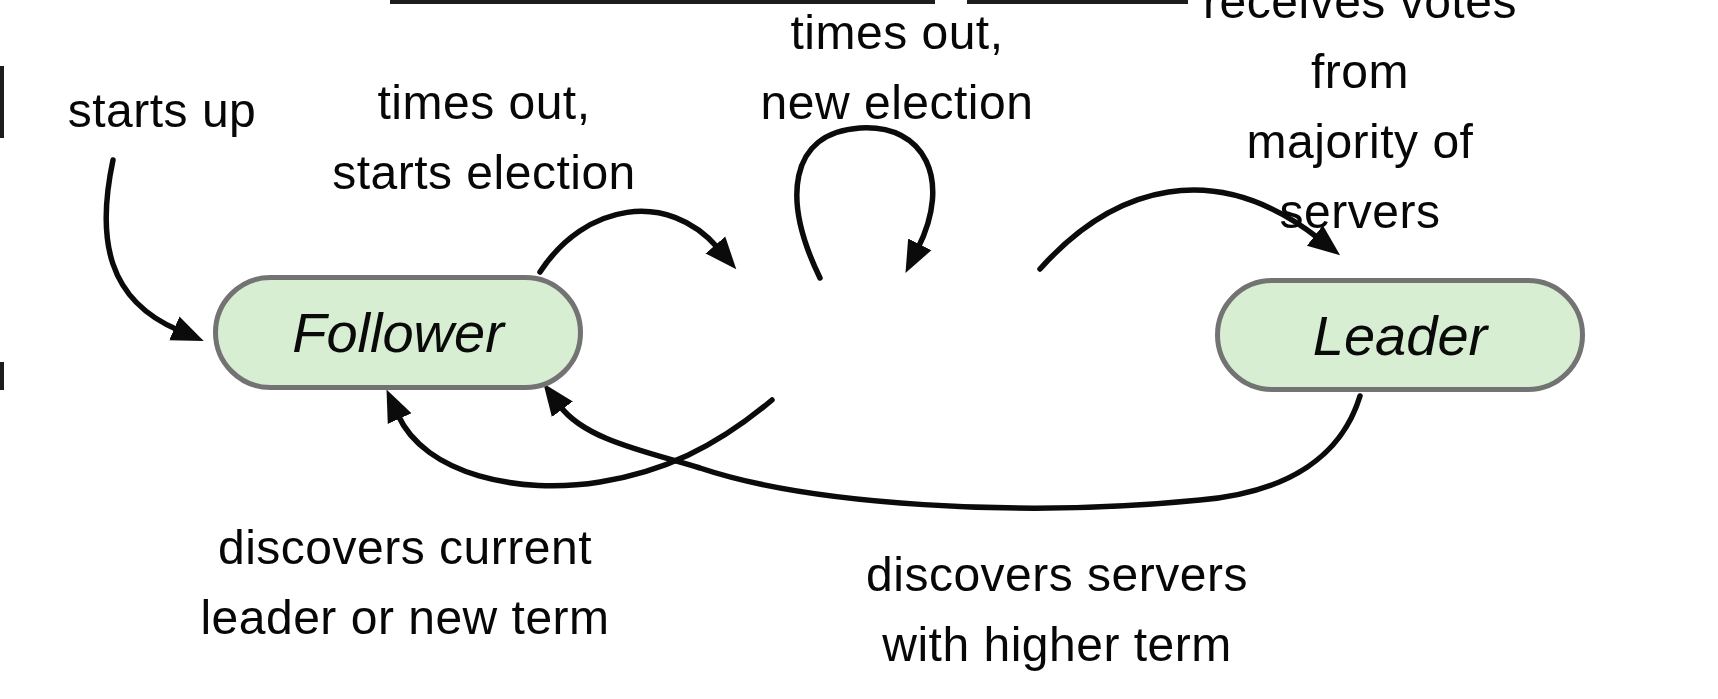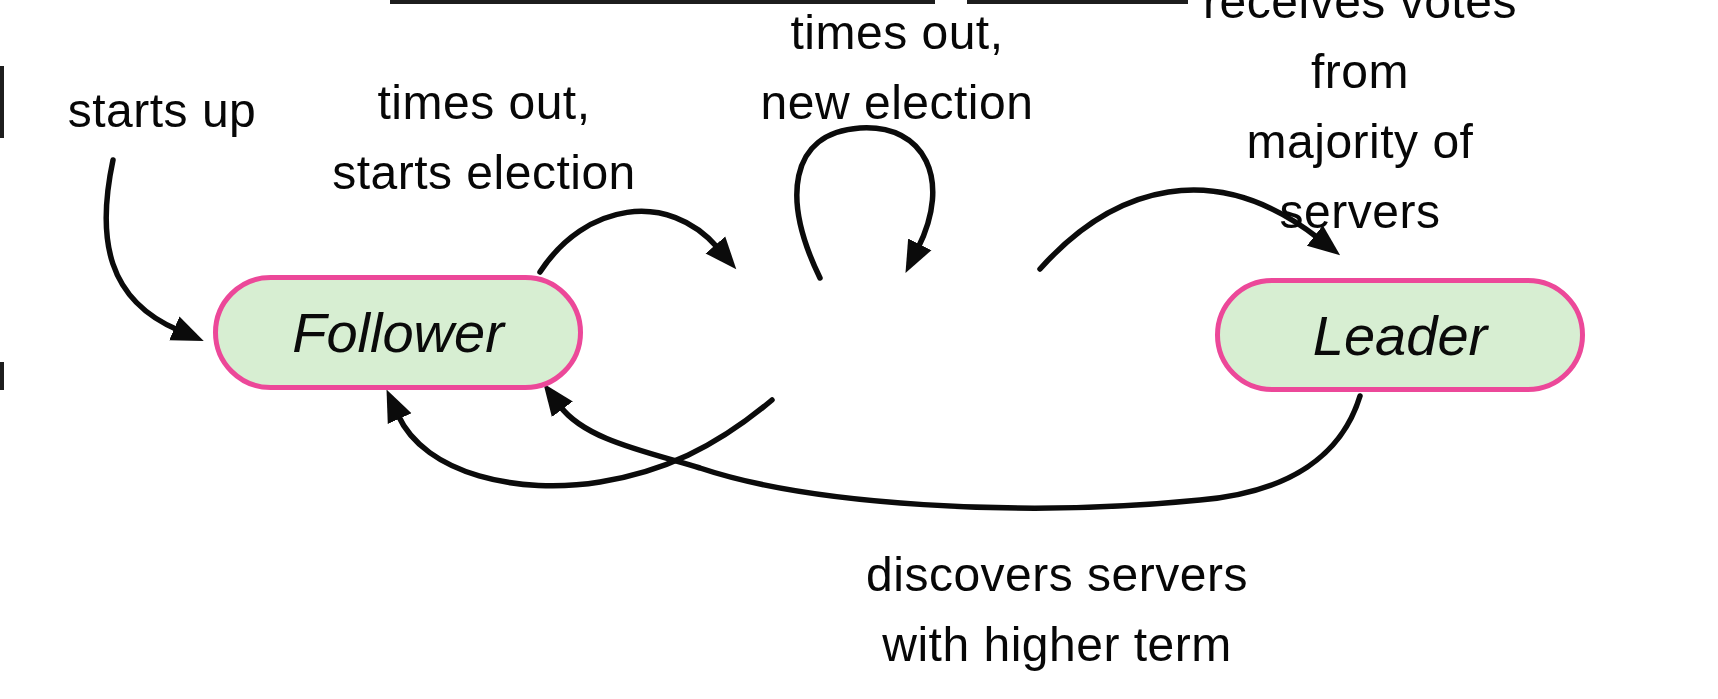--- a/index.html
+++ b/index.html
@@ -16,21 +16,21 @@
     text-align:center;
     white-space:pre-line;
     font-size:48px;
     line-height:70px;
     color:#070707;
     letter-spacing:0.5px;
   }
   .state-node{
     position:absolute;
     box-sizing:border-box;
-    border:5px solid #ec4899;
+    border:5px solid #737373;
     border-radius:999px;
     background:#d7eed2;
     display:flex;
     align-items:center;
     justify-content:center;
     font-style:italic;
     font-size:56px;
     color:#0a0a0a;
   }
   svg.edges{position:absolute;left:0;top:0;pointer-events:none;}
@@ -69,16 +69,18 @@
     <span>Leader</span>
   </div>
 
   <div class="edge-label" style="left:162px;top:111px;">starts up</div>
   <div class="edge-label" style="left:484px;top:138px;">times out,
 starts election</div>
   <div class="edge-label" style="left:897px;top:68px;">times out,
 new election</div>
   <div class="edge-label" style="left:1360px;top:107px;">receives votes from
 majority of servers</div>
+  <div class="edge-label" style="left:405px;top:583px;">discovers current
+leader or new term</div>
   <div class="edge-label" style="left:1057px;top:610px;">discovers servers
 with higher term</div>
 
 </div>
 
 </body></html>

